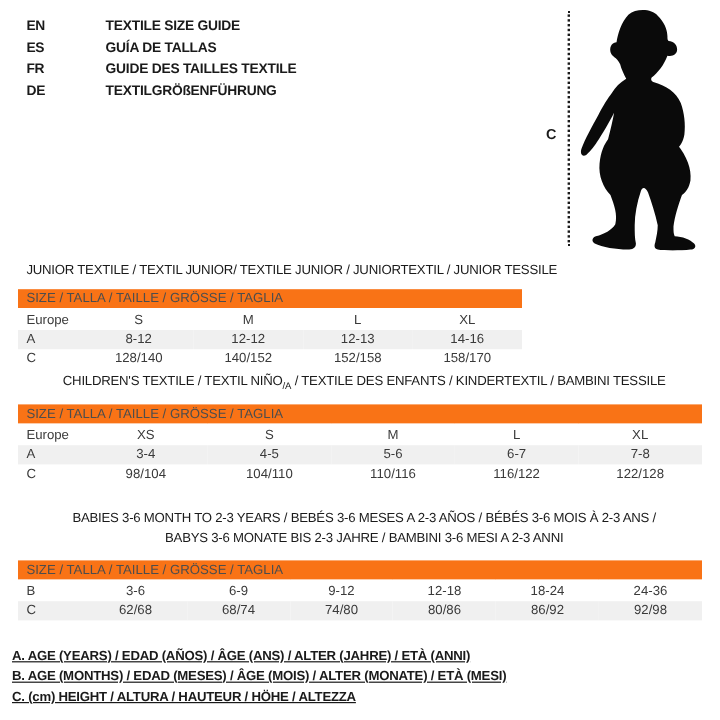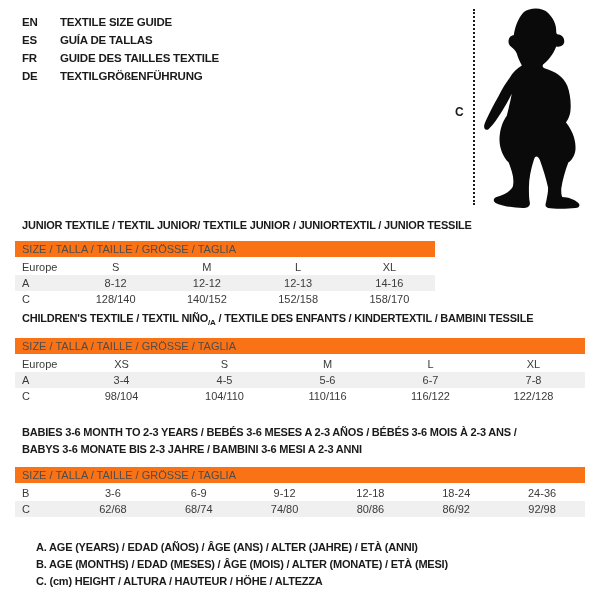--- a/index.html
+++ b/index.html
@@ -2,48 +2,48 @@
 <html><head>
 <meta charset="utf-8">
 <style>
   html,body{margin:0;padding:0;background:#fff;}
   .page{
     position:relative;width:600px;height:600px;background:#ffffff;overflow:hidden;
     font-family:"Liberation Sans",sans-serif;color:#1a1a1a;
   }
   
   .lang-block{position:absolute;left:22px;top:13px;}
-  .lang-row{display:flex;height:18px;align-items:center;font-weight:bold;font-size:11.5px;letter-spacing:-0.2px;}
+  .lang-row{display:flex;height:18px;align-items:center;font-weight:bold;font-size:11.5px;letter-spacing:-0.2px;gap:28px;}
   .lang-code{width:38px;flex:0 0 38px;}
   
   .figure-area{position:absolute;left:450px;top:5px;width:148px;height:205px;}
   .measure-label{position:absolute;left:5px;top:100px;font-weight:bold;font-size:12px;}
   .dotted-line{position:absolute;left:23px;top:4px;height:196px;width:0;border-left:2px dotted #1a1a1a;}
   .toddler-svg{position:absolute;left:31px;top:2px;}
   
   .size-section{position:absolute;left:15px;}
   #section1{top:219px;width:420px;}
   #section2{top:312px;width:570px;}
   #section3{top:424px;width:570px;}
-  .section-title{margin:0 0 9px 7px;font-size:11px;line-height:13px;font-weight:bold;letter-spacing:-0.2px;white-space:nowrap;}
+  .section-title{margin:0 0 9px 7px;font-size:11px;line-height:13px;font-weight:normal;letter-spacing:-0.2px;white-space:nowrap;text-align:center;}
   #section3 .section-title{line-height:17px;}
   .sub-script{font-size:8px;vertical-align:sub;}
   
   .size-table{width:100%;border-collapse:collapse;table-layout:fixed;font-size:11px;color:#3a3a3a;}
   .size-table col.c-label{width:55px;}
   .size-table thead th{
     background:#f97316;color:#4d4d4d;font-weight:normal;text-align:left;
     padding:2px 0 2px 7px;font-size:11px;line-height:12px;border-bottom:2px solid #ffffff;
     white-space:nowrap;overflow:hidden;
   }
   .size-table tbody td{height:16px;padding:0;text-align:center;line-height:16px;}
   .size-table tbody td.row-label{text-align:left;padding-left:7px;}
   .size-table tbody tr.alt{background:#f0f0f0;}
   
-  .notes{position:absolute;left:36px;top:539px;}
+  .notes{position:absolute;left:10px;top:539px;text-decoration:underline;}
   .note-line{font-size:11px;line-height:17px;font-weight:bold;letter-spacing:-0.2px;white-space:nowrap;}
 </style>
 </head>
 <body>
 
 <div class="page">
 
   <div class="lang-block">
     <div class="lang-row">
       <span class="lang-code">EN</span>

